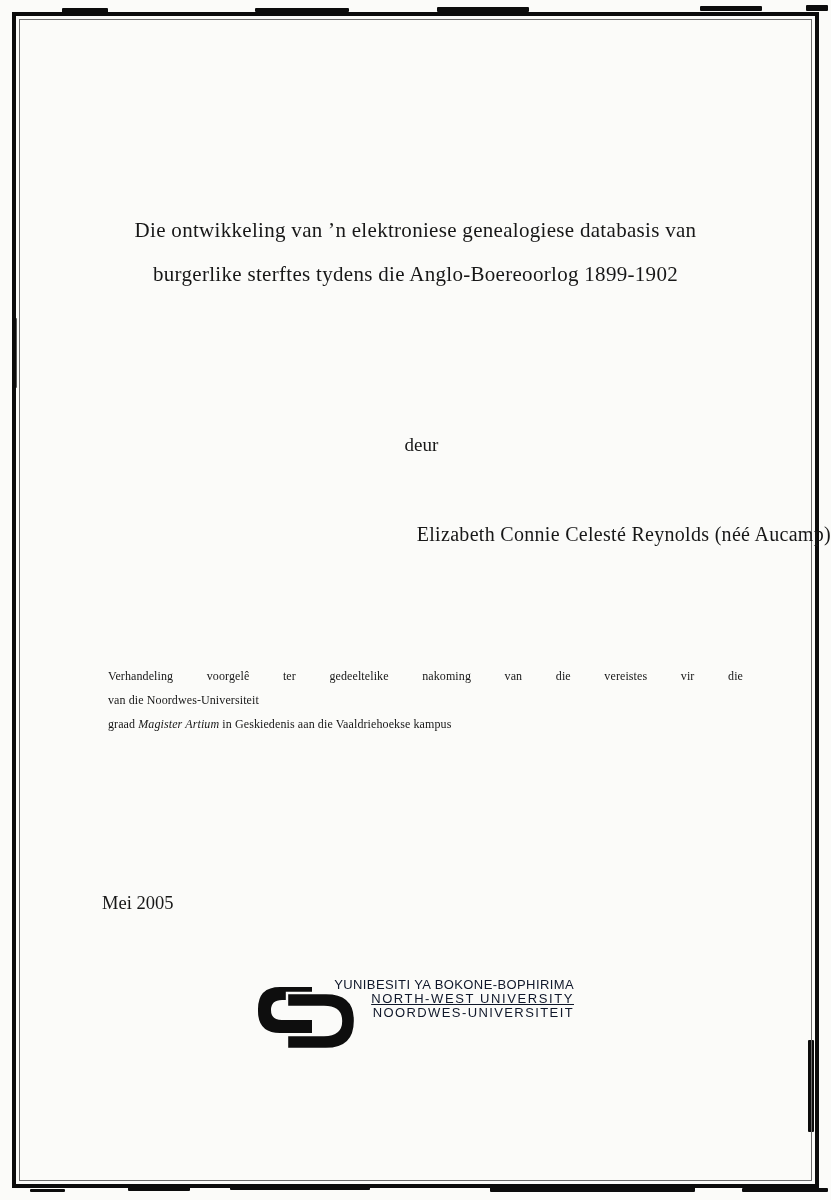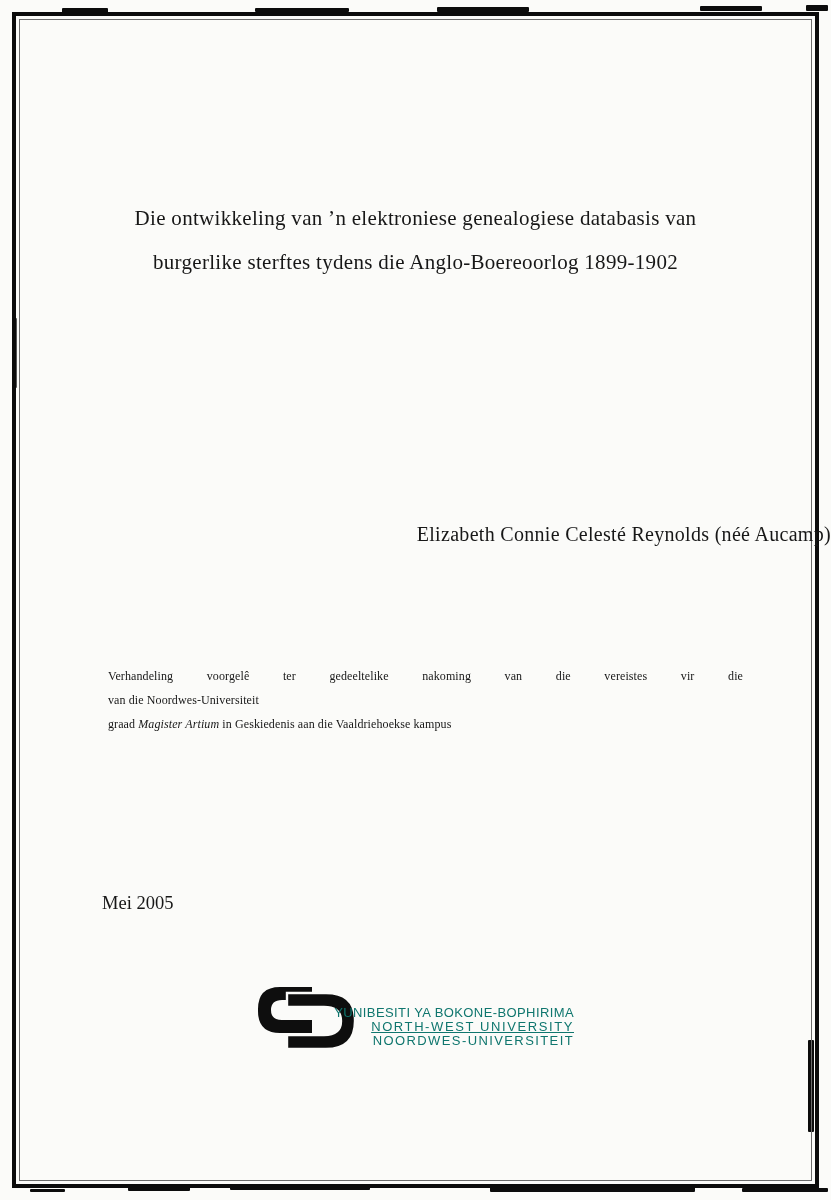--- a/index.html
+++ b/index.html
@@ -21,21 +21,21 @@
   .frame-inner{
     position:absolute;inset:19px;
     border:1px solid #6b6b6b;
     pointer-events:none;
   }
   
   .artifact{position:absolute;background:#0c0c0c;border-radius:1px;}
   .artifact.gray{background:#555;}
   
   .title{
-    position:absolute;left:0;right:0;top:196px;
+    position:absolute;left:0;right:0;top:208px;
     text-align:center;
     font-size:21px;line-height:44px;
     letter-spacing:0.3px;
   }
   .byline{
     position:absolute;left:12px;right:0;top:434px;
     text-align:center;
     font-size:19px;line-height:22px;
   }
   .author{
@@ -64,23 +64,22 @@
     position:absolute;left:258px;top:978px;width:316px;height:72px;
   }
   .logo-mark{
     position:absolute;left:0;top:9px;width:97px;height:62px;
   }
   .logo-text{
     position:absolute;right:0;top:0;
     text-align:right;
     font-family:"Liberation Sans", sans-serif;
     font-size:13px;line-height:14px;
-    color:#0f766e;
+    color:#0f172a;
     white-space:nowrap;
-    margin-top:28px;
   }
   .logo-text .lt1{letter-spacing:0.4px;}
   .logo-text .lt2{letter-spacing:1.6px;text-decoration:underline;}
   .logo-text .lt3{letter-spacing:1.4px;text-align:right;}
 </style>
 </head>
 <body>
 
 <div class="page">
 
@@ -98,20 +97,21 @@
   <div class="artifact" style="left:808px;top:1040px;width:6px;height:92px;"></div>
 
   <div class="frame-outer"></div>
   <div class="frame-inner"></div>
 
   <div class="title">
     <div>Die ontwikkeling van ’n elektroniese genealogiese databasis van</div>
     <div>burgerlike sterftes tydens die Anglo-Boereoorlog 1899-1902</div>
   </div>
 
+  <div class="byline">deur</div>
 
   <div class="author">Elizabeth Connie Celesté Reynolds (néé Aucamp)</div>
 
   <div class="statement">
     <div class="just">Verhandeling voorgelê ter gedeeltelike nakoming van die vereistes vir die</div>
     <div>van die Noordwes-Universiteit</div>
     <div><span>graad </span><span class="it">Magister Artium</span><span> in Geskiedenis aan die Vaaldriehoekse kampus</span></div>
   </div>
 
   <div class="supervisor-block">

